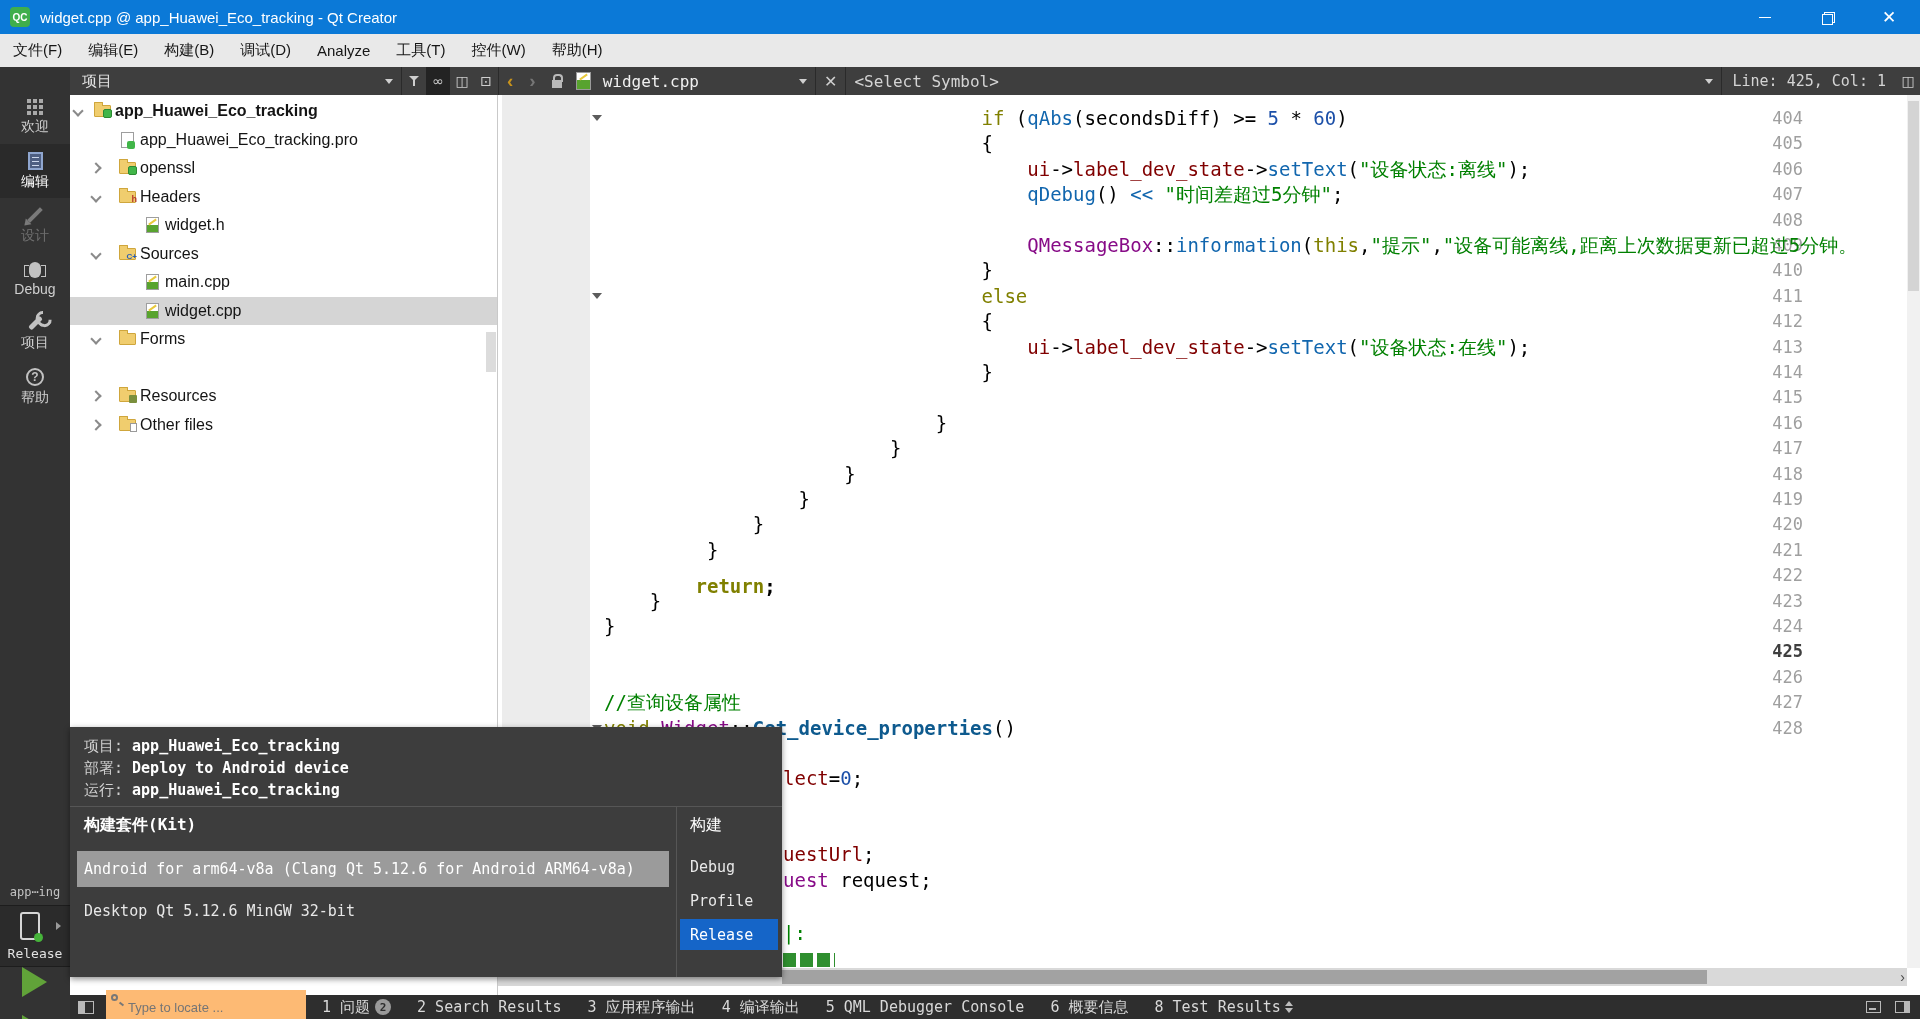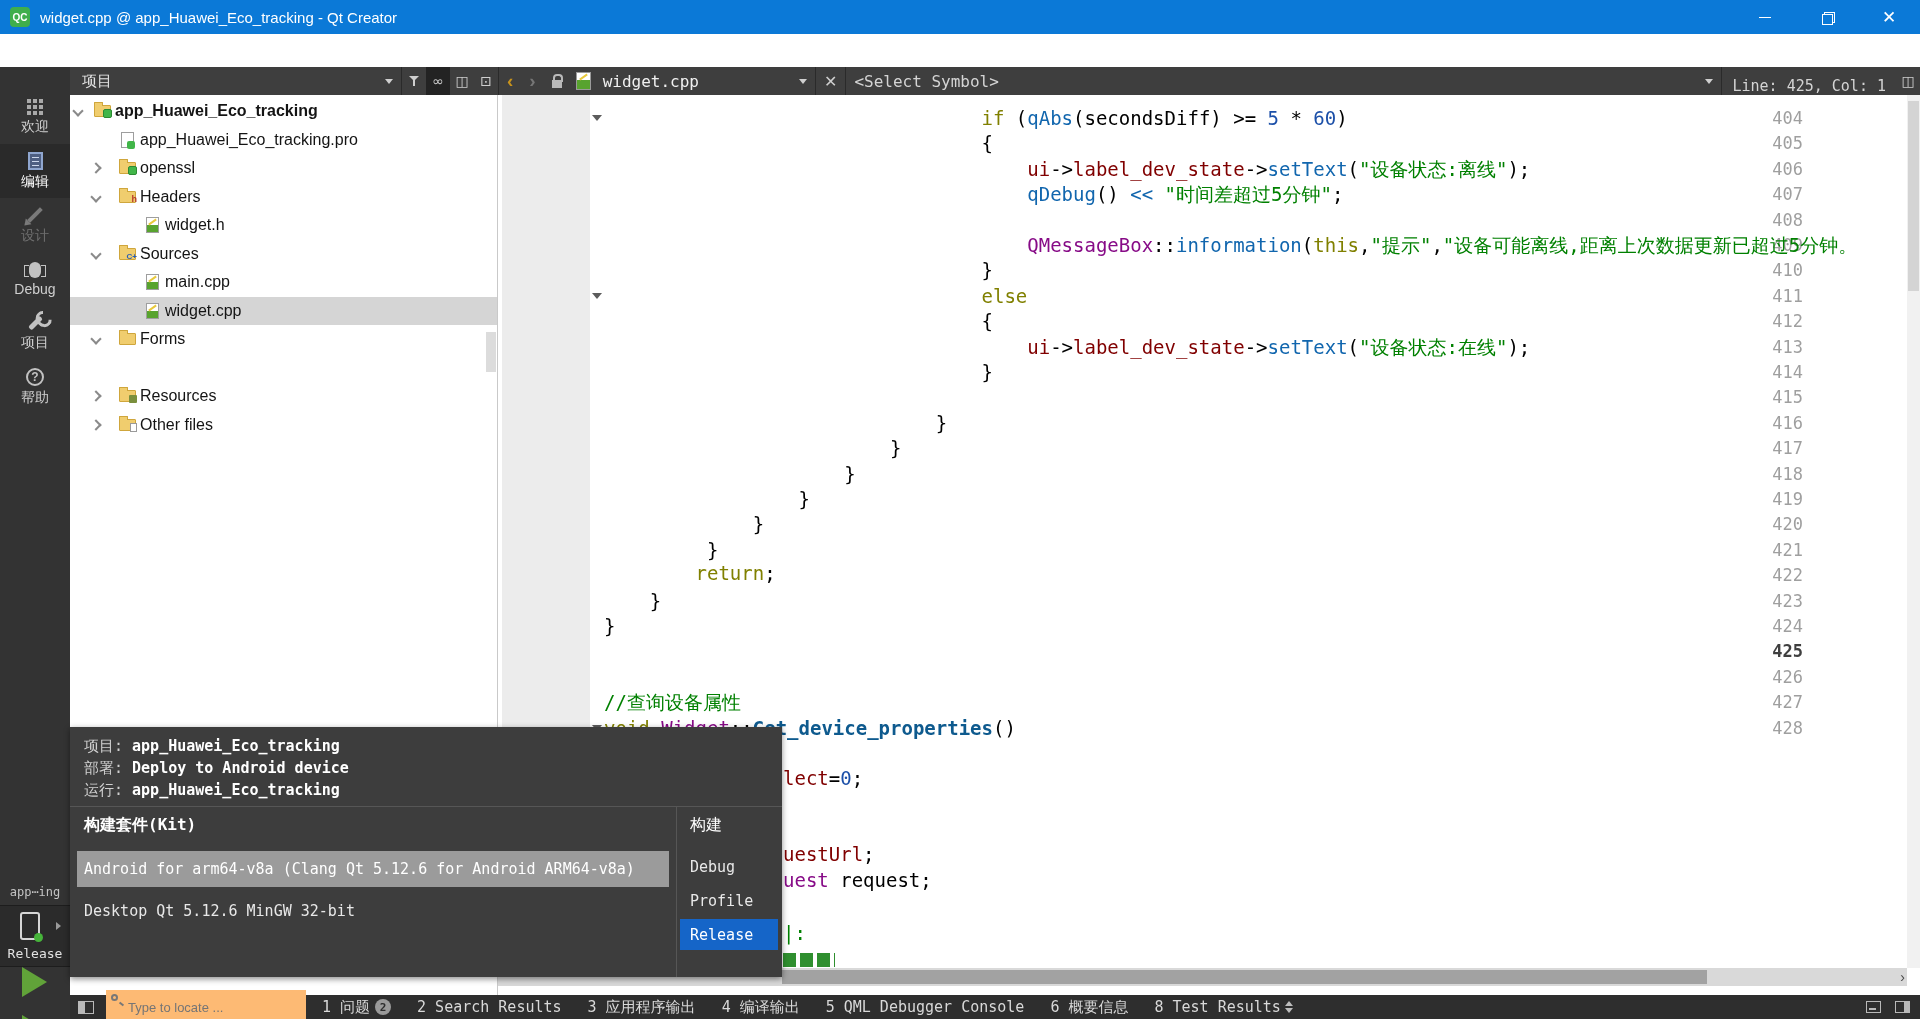--- a/index.html
+++ b/index.html
@@ -90,21 +90,21 @@
   .i-lock { position:relative; width:10px; height:8px; background:#b9b9b9; margin:0 8px; margin-top:6px; }
   .i-lock::before { content:""; position:absolute; left:1px; top:-6px; width:6px; height:6px;
       border:2px solid #b9b9b9; border-bottom:none; border-radius:4px 4px 0 0; }
   .i-file { width:15px; height:18px; margin:0 6px; background:linear-gradient(to top,#58a32f 55%, #ffffff 55%);
             border:1px solid #9b9b9b; position:relative; }
   .i-file::after { content:""; position:absolute; left:2px; top:3px; width:9px; height:2px;
             background:#e8c93c; transform:rotate(-35deg); }
   .tab-label { font-family:"DejaVu Sans Mono", monospace; font-size:16px; color:#f0f0f0; margin:0 6px; }
   .tab-close { font-size:16px; color:#cfcfcf; padding:0 8px; }
   .symbol-combo { font-family:"DejaVu Sans Mono", monospace; font-size:16px; color:#d4d4d4; margin-left:8px; }
-  .ts-right { margin-left:auto; display:flex; align-items:flex-end; height:28px; }
+  .ts-right { margin-left:auto; display:flex; align-items:center; height:28px; }
   .cursor-pos { font-family:"DejaVu Sans Mono", monospace; font-size:15px; color:#d4d4d4; margin:0 10px; }
   .tab-dd-gap { margin-left:86px; }
 
   
   .project-panel { position:absolute; left:70px; top:95px; width:428px; height:900px; background:#ffffff;
                    border-right:1px solid #c9c9c9; overflow:hidden; }
   .tree-row { position:absolute; left:0; width:428px; height:28px; display:flex; align-items:center;
               font-size:16px; color:#141414; }
   .tree-row.selected { background:#d5d5d5; }
   .tree-row .label { white-space:nowrap; }
@@ -217,20 +217,30 @@
         </div>
       <div class="win-btn">
           <span class="ic-restore"></span>
         </div>
       <div class="win-btn">
           <span class="ic-close">✕</span>
         </div>
     </div>
   </div>
 
+  <div class="menubar" id="menubar">
+      <div class="menu-item">文件(F)</div>
+      <div class="menu-item">编辑(E)</div>
+      <div class="menu-item">构建(B)</div>
+      <div class="menu-item">调试(D)</div>
+      <div class="menu-item">Analyze</div>
+      <div class="menu-item">工具(T)</div>
+      <div class="menu-item">控件(W)</div>
+      <div class="menu-item">帮助(H)</div>
+    </div>
 
   <div class="modebar" id="modebar">
     <div class="mode-appname">app⋯ing</div>
     <div class="kit-button">
       <span class="i-device"></span>
       <span class="kit-caret"></span>
       <div class="kit-label">Release</div>
     </div>
     <div class="i-play run-button"></div>
     <div style="position:absolute; left:0; top:943px; width:70px; height:40px;">
@@ -433,21 +443,21 @@
       <div class="code-line" style="top: 341.2px;"><span class="sp seg-p">                         }</span></div>
       <div class="lnum" style="top: 366.6px;">418</div>
       <div class="code-line" style="top: 366.6px;"><span class="sp seg-p">                     }</span></div>
       <div class="lnum" style="top: 392px;">419</div>
       <div class="code-line" style="top: 392px;"><span class="sp seg-p">                 }</span></div>
       <div class="lnum" style="top: 417.4px;">420</div>
       <div class="code-line" style="top: 417.4px;"><span class="sp seg-p">             }</span></div>
       <div class="lnum" style="top: 442.8px;">421</div>
       <div class="code-line" style="top: 442.8px;"><span class="sp seg-p">         }</span></div>
       <div class="lnum" style="top: 468.2px;">422</div>
-      <div class="code-line" style="top: 466px;"><span class="sp seg-p">        </span><span class="sp seg-k">return</span><span class="sp seg-p">;</span></div>
+      <div class="code-line" style="top: 479px; font-weight: bold;"><span class="sp seg-p">        </span><span class="sp seg-k">return</span><span class="sp seg-p">;</span></div>
       <div class="lnum" style="top: 493.6px;">423</div>
       <div class="code-line" style="top: 493.6px;"><span class="sp seg-p">    }</span></div>
       <div class="lnum" style="top: 519px;">424</div>
       <div class="code-line" style="top: 519px;"><span class="sp seg-p">}</span></div>
       <div class="lnum current" style="top: 544.4px;">425</div>
       <div class="code-line" style="top: 544.4px;"></div>
       <div class="lnum" style="top: 569.8px;">426</div>
       <div class="code-line" style="top: 569.8px;"></div>
       <div class="lnum" style="top: 595.2px;">427</div>
       <div class="code-line" style="top: 595.2px;"><span class="sp seg-c">//查询设备属性</span></div>

